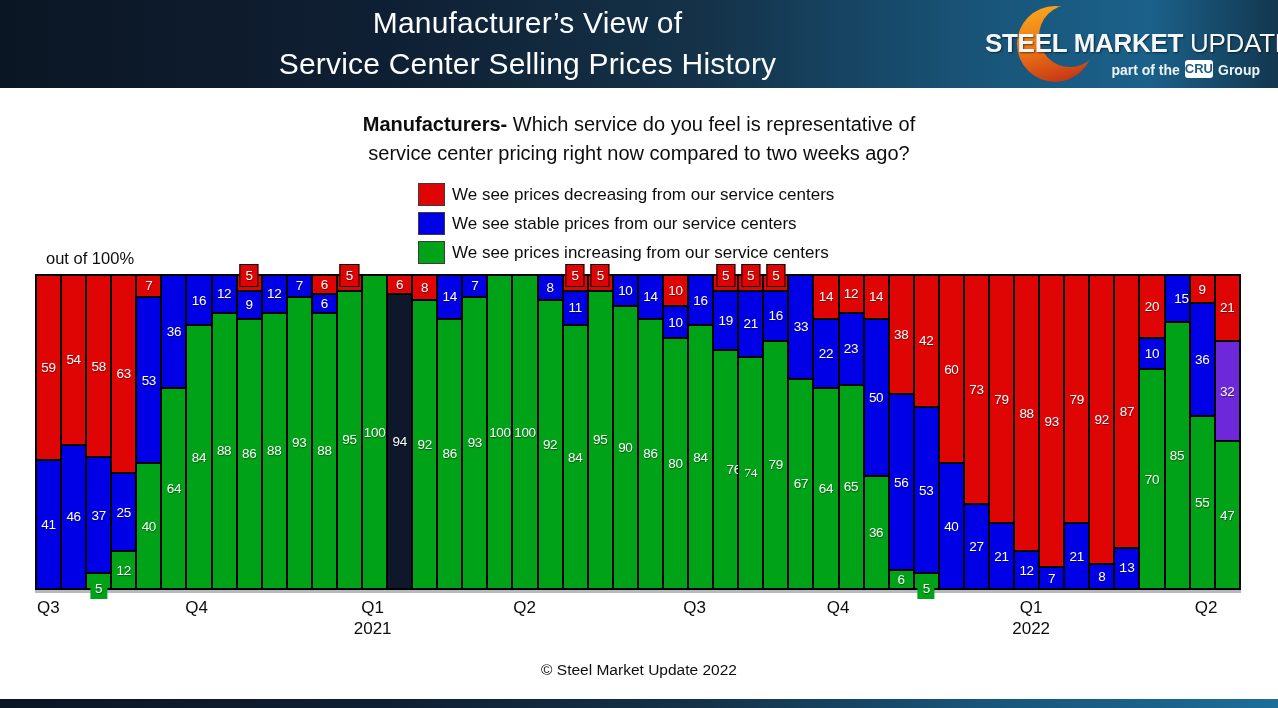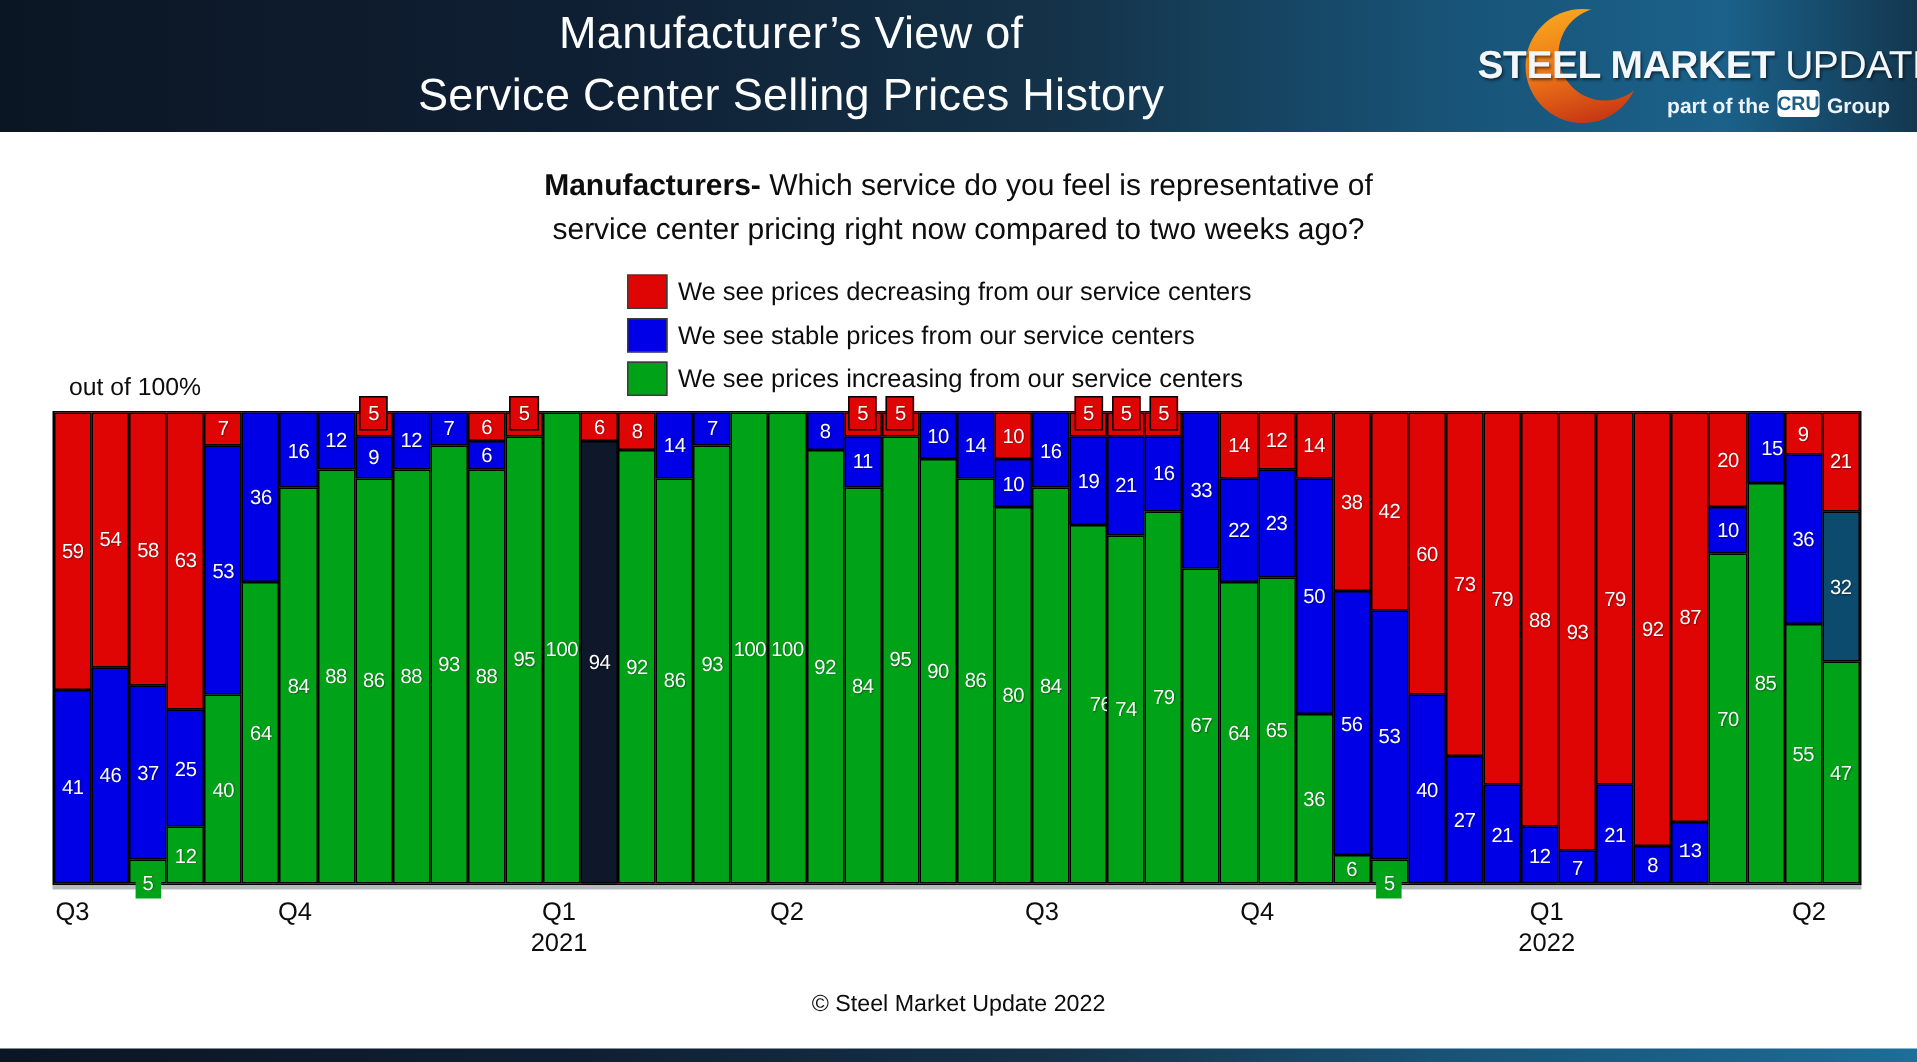--- a/index.html
+++ b/index.html
@@ -357,21 +357,21 @@
           <span class="seg-label">76</span>
         </div>
       </div>
       <div class="bar">
         <div class="seg" style="background: rgb(224, 5, 5); height: 5%;">
           <span class="seg-label pop-up" style="background: rgb(224, 5, 5);">5</span>
         </div>
         <div class="seg" style="background: rgb(0, 0, 230); height: 21%;">
           <span class="seg-label">21</span>
         </div>
-        <div class="seg" style="background: rgb(0, 163, 23); height: 74%;">
+        <div class="seg" style="background: rgb(0, 163, 23); height: 74%; font-family: Liberation Serif, serif;">
           <span class="seg-label">74</span>
         </div>
       </div>
       <div class="bar">
         <div class="seg" style="background: rgb(224, 5, 5); height: 5%;">
           <span class="seg-label pop-up" style="background: rgb(224, 5, 5);">5</span>
         </div>
         <div class="seg" style="background: rgb(0, 0, 230); height: 16%;">
           <span class="seg-label">16</span>
         </div>
@@ -533,21 +533,21 @@
           <span class="seg-label">36</span>
         </div>
         <div class="seg" style="background: rgb(0, 163, 23); height: 55%;">
           <span class="seg-label">55</span>
         </div>
       </div>
       <div class="bar">
         <div class="seg" style="background: rgb(224, 5, 5); height: 21%;">
           <span class="seg-label">21</span>
         </div>
-        <div class="seg" style="background: #0c4a6e; height: 32%;">
+        <div class="seg" style="background: #6d28d9; height: 32%;">
           <span class="seg-label">32</span>
         </div>
         <div class="seg" style="background: rgb(0, 163, 23); height: 47%;">
           <span class="seg-label">47</span>
         </div>
       </div>
     </div>
   <div class="axis-line"></div>
   <div class="x-axis">
       <div class="x-label" style="left: 1.1%;">

